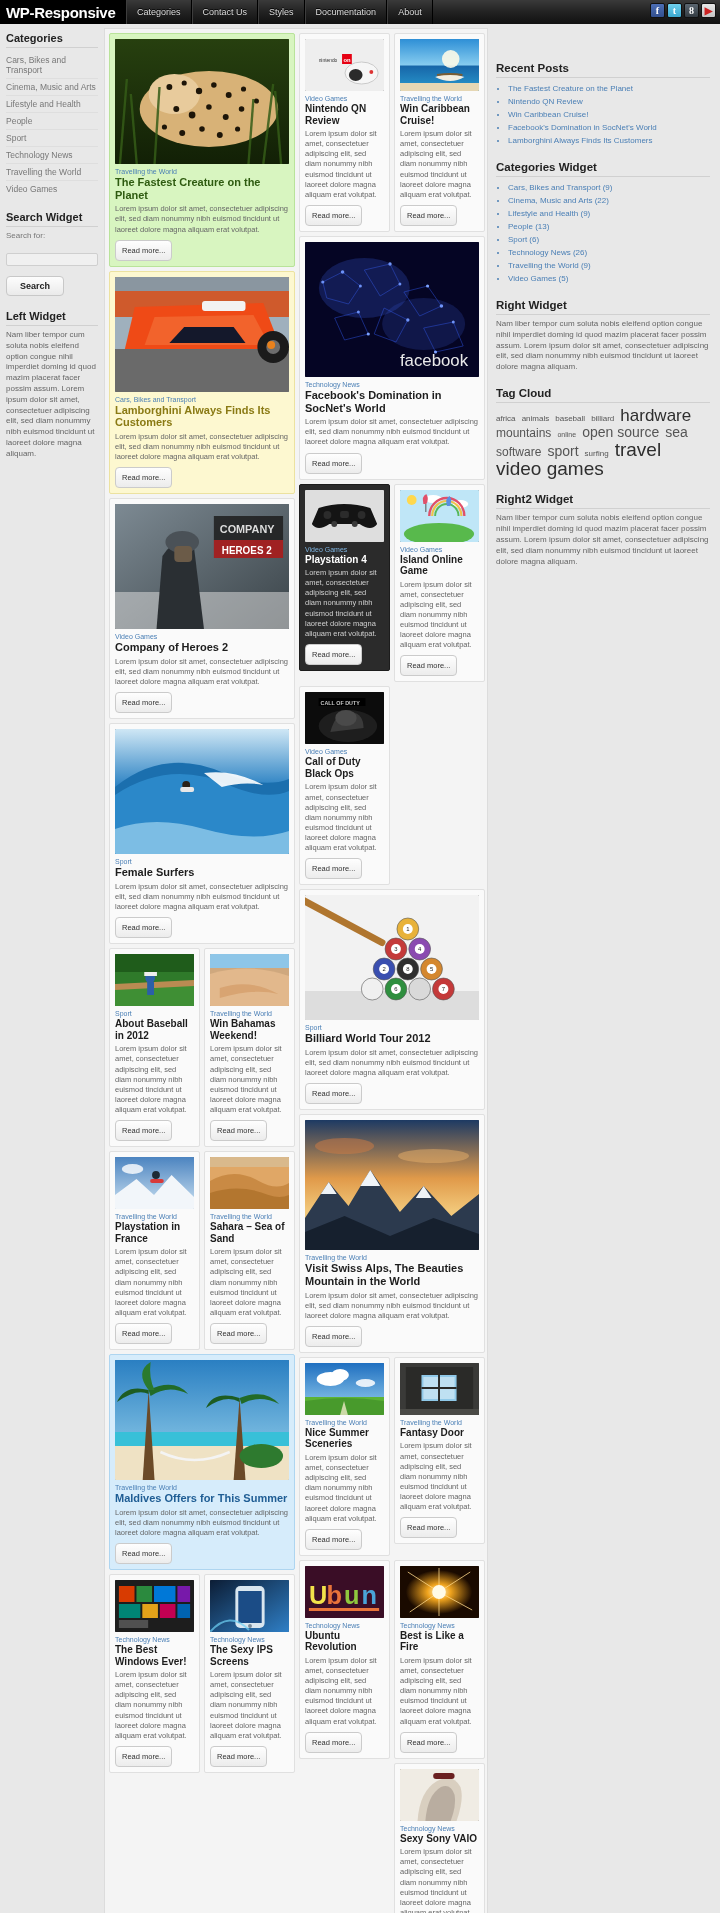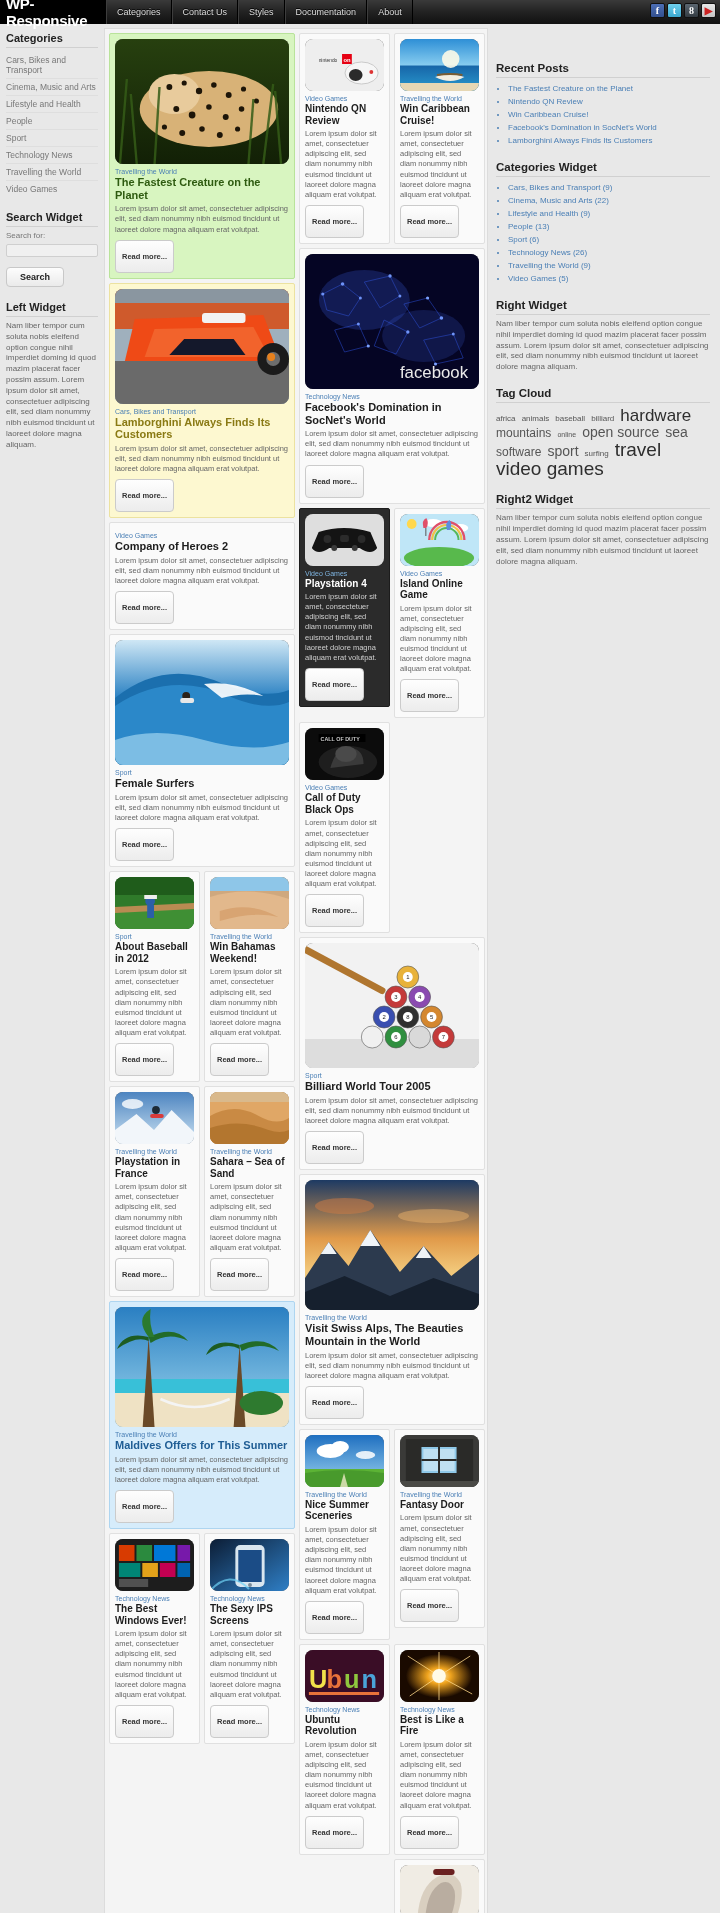--- a/index.html
+++ b/index.html
@@ -16,21 +16,21 @@
 
   
   .site-header {
     height: 24px;
     background: linear-gradient(to bottom, #3a3a3a 0%, #222 50%, #111 100%);
     display: flex;
     align-items: stretch;
     position: relative;
   }
   .brand {
-    width: 106px;
+    width: 126px;
     background: #000;
     color: #fff;
     font-size: 15px;
     font-weight: bold;
     display: flex;
     align-items: center;
     padding-left: 6px;
     letter-spacing: -0.3px;
     font-family: "Liberation Sans", sans-serif;
   }
@@ -107,21 +107,21 @@
   }
   .sidebar-right .widget li a { color: #4a7fb5; }
   .widget p {
     font-size: 8px;
     line-height: 1.35;
     color: #666;
     margin: 4px 0 0 0;
   }
 
   
-  .search-label { font-size: 8px; color: #777; display:block; margin-bottom: 3px; }
+  .search-label { font-size: 8px; color: #777; display:block; margin-bottom: 12px; }
   .search-input {
     width: 100%;
     height: 13px;
     border: 1px solid #cfcfcf;
     background: #f0f0f0;
     border-radius: 2px;
     font-size: 8px;
     padding: 0 3px;
     color: #555;
   }
@@ -164,21 +164,21 @@
   .post.hl-green { background: #d8f5c0; border-color: #b9e39a; }
   .post.hl-yellow { background: #fdf8d0; border-color: #ece2a0; }
   .post.hl-blue { background: #d6ecfb; border-color: #aed5f0; }
   .post.hl-dark { background: #2b2b2b; border-color: #1c1c1c; }
   .post.hl-dark .post-title { color: #fff; }
   .post.hl-dark .post-excerpt { color: #cfcfcf; }
   .post.hl-dark .post-cat { color: #7fb4e0; }
 
   .thumb {
     width: 100%;
-    border-radius: 8px;
+    border-radius: 1px;
     overflow: hidden;
     display: block;
     position: relative;
     background: #555;
     text-align: center;
   }
   .thumb svg { display: block; width: 100%; height: 100%; }
   .post-cat {
     font-size: 7px;
     color: #4a7fb5;
@@ -200,23 +200,23 @@
     color: #666;
     margin: 0 0 5px 0;
   }
   .readmore {
     display: inline-block;
     background: linear-gradient(to bottom,#fefefe,#ececec);
     border: 1px solid #cbcbcb;
     border-radius: 4px;
     font-size: 7.5px;
     color: #333;
-    padding: 11px 6px;
+    padding: 5px 6px;
     text-decoration: none;
-    font-weight: bold;
+    font-weight: normal;
   }
   .footer-pad { height: 40px; }
 </style>
 </head>
 <body>
 
 <div class="site-header">
   <div class="brand">WP-Responsive</div>
   <nav class="mainnav">
     <a>Categories</a>
@@ -333,20 +333,39 @@
               <circle cx="158" cy="68" r="4" fill="#e8811d"></circle>
             </svg>
           </div>
           <a class="post-cat">Cars, Bikes and Transport</a>
           <h2 class="post-title" style="color:#8a7a14">Lamborghini Always Finds Its Customers</h2>
           <p class="post-excerpt">Lorem ipsum dolor sit amet, consectetuer adipiscing elit, sed diam nonummy nibh euismod tincidunt ut laoreet dolore magna aliquam erat volutpat.</p>
           <a class="readmore">Read more...</a>
         </article>
 
         <article class="post big">
+          <div class="thumb" style="height:125px">
+            <svg viewBox="0 0 176 125" preserveAspectRatio="none">
+              <defs>
+                  <linearGradient id="gcoh" x1="0" y1="0" x2="1" y2="1">
+                <stop offset="0" stop-color="#7d8a93"></stop>
+                    <stop offset="1" stop-color="#3a4348"></stop>
+                  </linearGradient>
+                </defs>
+              <rect width="176" height="125" fill="url(#gcoh)"></rect>
+              <rect y="88" width="176" height="37" fill="#d8d8d8" opacity="0.55"></rect>
+              <path d="M42 125 L48 52 Q62 30 80 44 L90 125 Z" fill="#2a2f33"></path>
+              <ellipse cx="68" cy="38" rx="17" ry="11" fill="#4a5157"></ellipse>
+              <rect x="60" y="42" width="18" height="16" rx="4" fill="#6b5b48"></rect>
+              <rect x="100" y="12" width="70" height="24" fill="#1d1d1d" opacity="0.85"></rect>
+              <text x="106" y="29" fill="#dcdcdc" font-family="Liberation Sans, sans-serif" font-size="11" font-weight="bold">COMPANY</text>
+              <rect x="100" y="36" width="70" height="18" fill="#a81b1b" opacity="0.9"></rect>
+              <text x="108" y="50" fill="#fff" font-family="Liberation Sans, sans-serif" font-size="10" font-weight="bold">HEROES 2</text>
+            </svg>
+          </div>
           <a class="post-cat">Video Games</a>
           <h2 class="post-title">Company of Heroes 2</h2>
           <p class="post-excerpt">Lorem ipsum dolor sit amet, consectetuer adipiscing elit, sed diam nonummy nibh euismod tincidunt ut laoreet dolore magna aliquam erat volutpat.</p>
           <a class="readmore">Read more...</a>
         </article>
 
         <article class="post big">
           <div class="thumb" style="height:125px">
             <svg viewBox="0 0 176 125" preserveAspectRatio="none">
               <defs>
@@ -716,21 +735,21 @@
                   <text x="116" y="56">4</text>
                 <text x="80" y="76">2</text>
                   <text x="104" y="76">8</text>
                   <text x="128" y="76">5</text>
                 <text x="92" y="96">6</text>
                   <text x="140" y="96">7</text>
               </g>
             </svg>
           </div>
           <a class="post-cat">Sport</a>
-          <h2 class="post-title">Billiard World Tour 2005</h2>
+          <h2 class="post-title">Billiard World Tour 2012</h2>
           <p class="post-excerpt">Lorem ipsum dolor sit amet, consectetuer adipiscing elit, sed diam nonummy nibh euismod tincidunt ut laoreet dolore magna aliquam erat volutpat.</p>
           <a class="readmore">Read more...</a>
         </article>
 
         <article class="post big">
           <div class="thumb" style="height:130px">
             <svg viewBox="0 0 176 130" preserveAspectRatio="none">
               <defs>
                   <linearGradient id="galp" x1="0" y1="0" x2="0" y2="1">
                 <stop offset="0" stop-color="#1d3a63"></stop>

